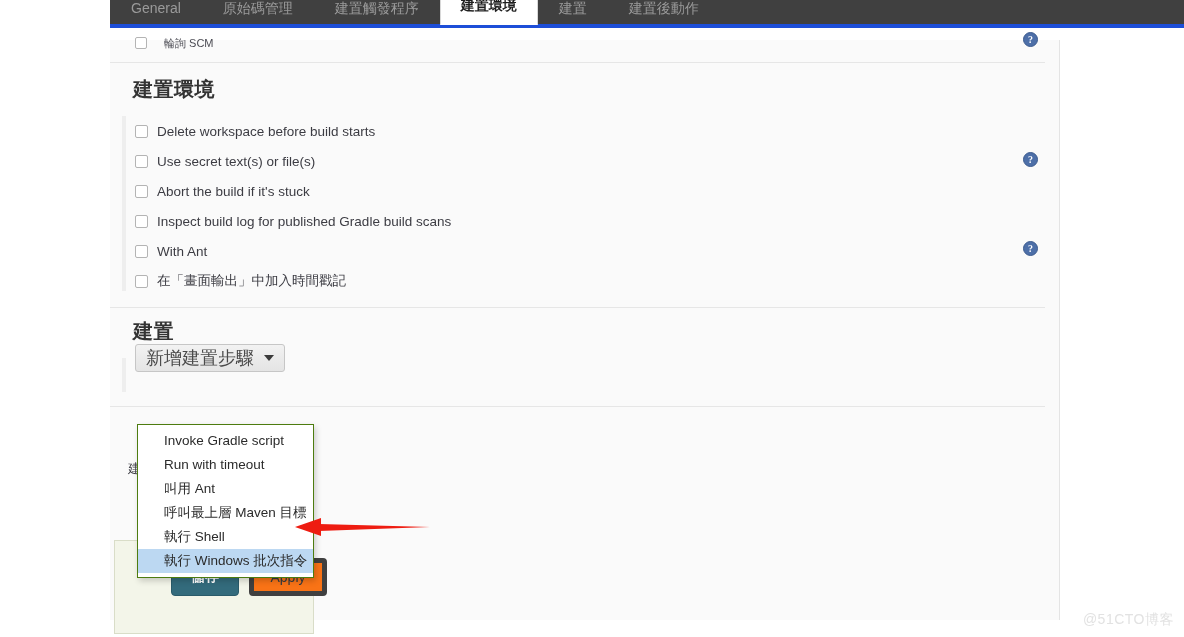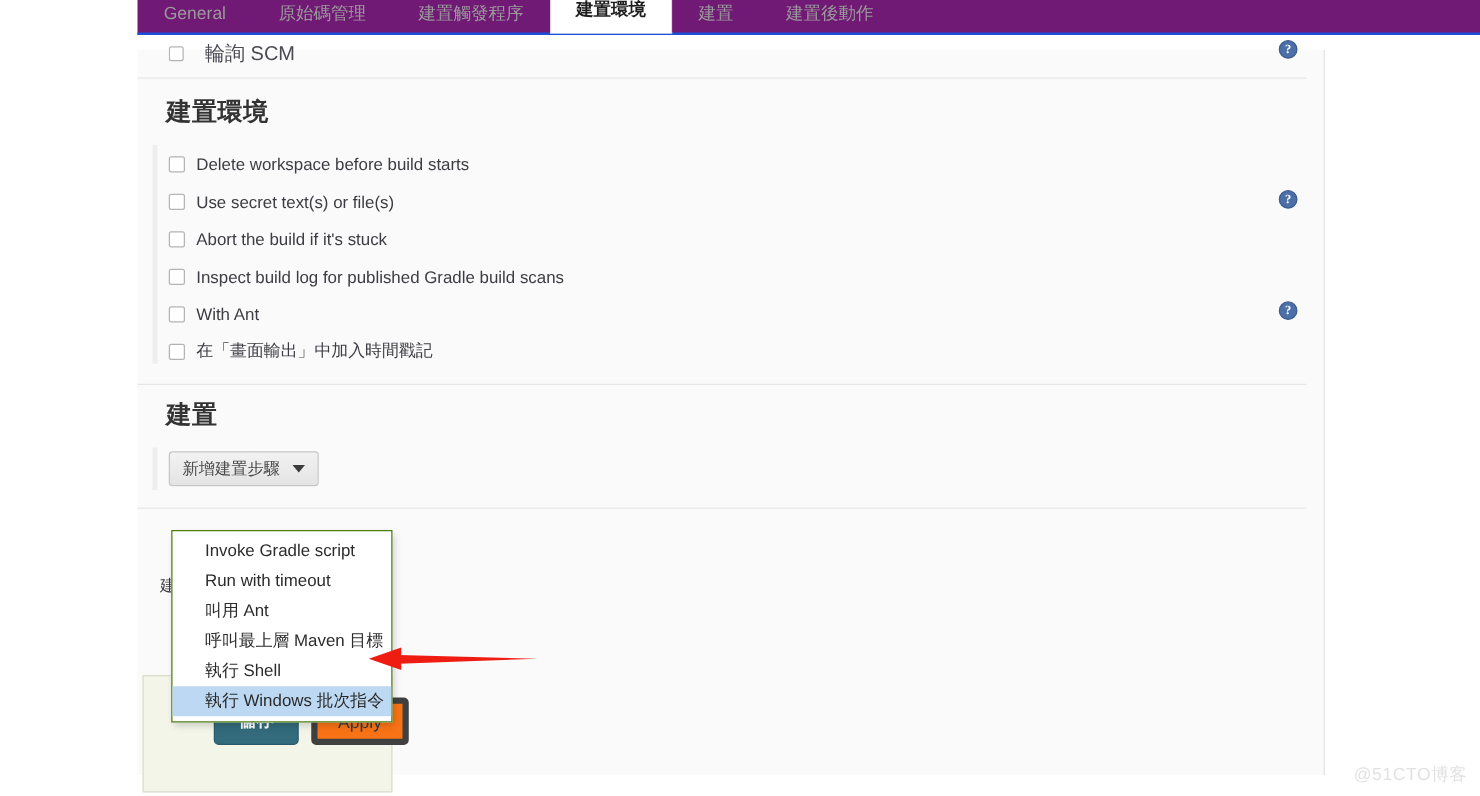--- a/index.html
+++ b/index.html
@@ -8,22 +8,22 @@
     background:#ffffff;
     font-family:"Liberation Sans","DejaVu Sans",sans-serif;
     overflow:hidden;
     position:relative;
     -webkit-font-smoothing:antialiased;
   }
 
   
   #tabbar{
     position:absolute;left:110px;top:0;width:1074px;height:28px;
-    background:#701a75;
-    border-bottom:2px solid #1d4ed8;
+    background:#404040;
+    border-bottom:4px solid #1d4ed8;
     box-sizing:border-box;
   }
   #tabbar .tabs{
     position:absolute;left:0;bottom:0;height:40px;
     display:flex;align-items:flex-end;
   }
   .tab{
     height:34px;line-height:34px;
     padding:0 20px;
     font-size:14px;
@@ -57,21 +57,21 @@
   }
   #panel-right-blank{
     position:absolute;left:1060px;top:40px;width:124px;height:580px;
     background:#ffffff;
   }
 
   
   #cutrow{
     position:absolute;left:25px;top:-8px;height:22px;
     display:flex;align-items:center;gap:8px;
-    color:#4a4a52;font-size:16px;
+    color:#4a4a52;font-size:11px;
     overflow:hidden;
   }
   #cutrow .cb{width:12px;height:12px;}
 
   .accent-bar{
     position:absolute;left:12px;width:4px;background:#eeeeee;
   }
 
   h2.section-title{
     margin:0;padding:0;
@@ -109,28 +109,28 @@
     color:#ffffff;
     font-size:10px;font-weight:bold;
     line-height:14px;text-align:center;
     cursor:pointer;
     box-sizing:border-box;
     font-family:"Liberation Serif",serif;
   }
 
   
   #addstep{
-    position:absolute;left:25px;top:321px;
+    position:absolute;left:25px;top:304px;
     height:28px;
     padding:0 10px;
     display:flex;align-items:center;gap:10px;
     background:linear-gradient(#f2f2f2,#e4e4e4);
     border:1px solid #c6c6c6;
     border-radius:3px;
-    font-size:13px;color:#4a4a4a;
+    font-size:18px;color:#4a4a4a;
     cursor:pointer;
     z-index:4;
     box-sizing:border-box;
   }
   #addstep .caret{
     width:0;height:0;
     border-left:5px solid transparent;
     border-right:5px solid transparent;
     border-top:6px solid #3b3b3b;
   }

